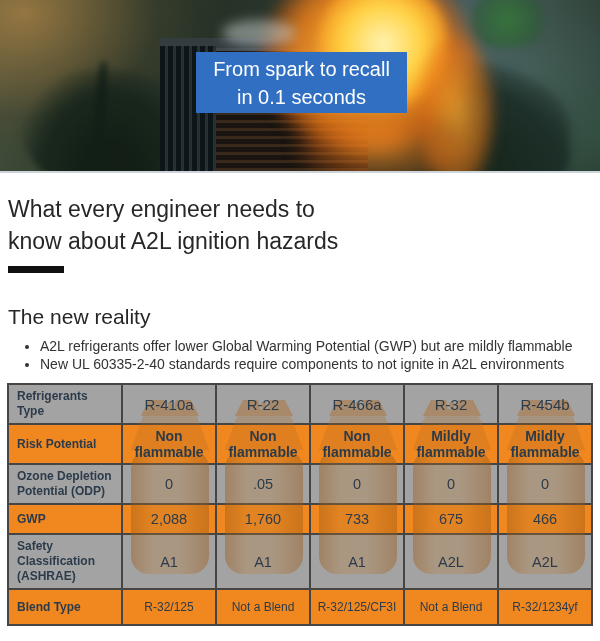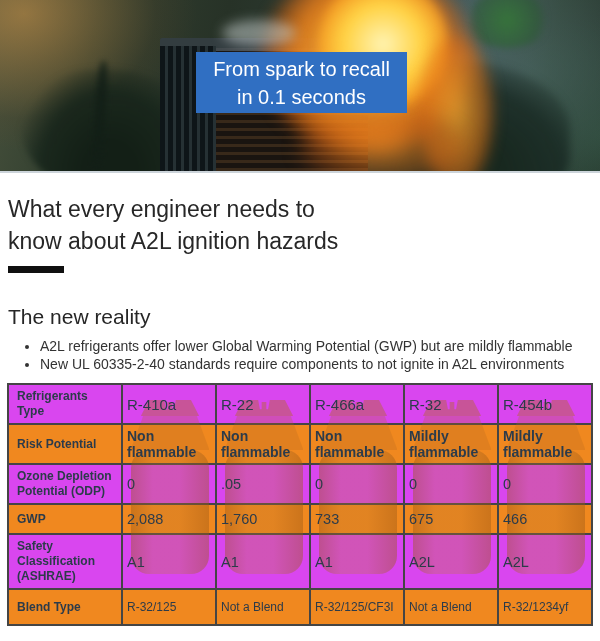--- a/index.html
+++ b/index.html
@@ -56,24 +56,24 @@
   .black-bar { width: 56px; height: 7px; background: #101010; margin-top: 9px; }
   .section-title { margin-top: 32px; font-size: 21px; font-weight: 400; color: #262626; }
   .section-subtitle { margin-top: 9px; font-size: 16.5px; font-weight: 400; color: #333333; }
   .bullets { margin: 11px 0 0 0; padding-left: 32px; font-size: 14px; color: #333333; }
   .bullets li { margin-bottom: 4px; line-height: 13.5px; }
 
   
   .table-wrap { position: relative; margin: 12px 7px 0 7px; }
   table.refrig { width: 586px; border-collapse: collapse; table-layout: fixed;
     border: 2px solid #454545; color: #2c3b4a; }
-  table.refrig td { border: 2px solid #454545; text-align: left; vertical-align: middle; padding: 3px 4px; }
+  table.refrig td { border: 2px solid #454545; text-align: center; vertical-align: middle; padding: 3px 4px; }
   table.refrig td.rowlabel { text-align: left; font-weight: bold; font-size: 12px; padding: 4px 8px; line-height: 15px; }
   col.c-label { width: 114px; }
-  tr.peach td { background: #d946ef; }
+  tr.peach td { background: #a3a3a3; }
   tr.orange td { background: #f0881f; }
   tr.r-header td { height: 31px; }
   tr.r-header td.colhead { font-size: 15px; }
   tr.r-risk td { height: 30px; font-weight: bold; font-size: 14px; }
   tr.r-odp td { height: 38px; font-size: 14.5px; }
   tr.r-gwp td { height: 30px; font-size: 14.5px; }
   tr.r-safety td { height: 54px; font-size: 14.5px; }
   tr.r-blend td { height: 36px; font-size: 12px; }
   td .cellv { position: relative; z-index: 2; }
 

